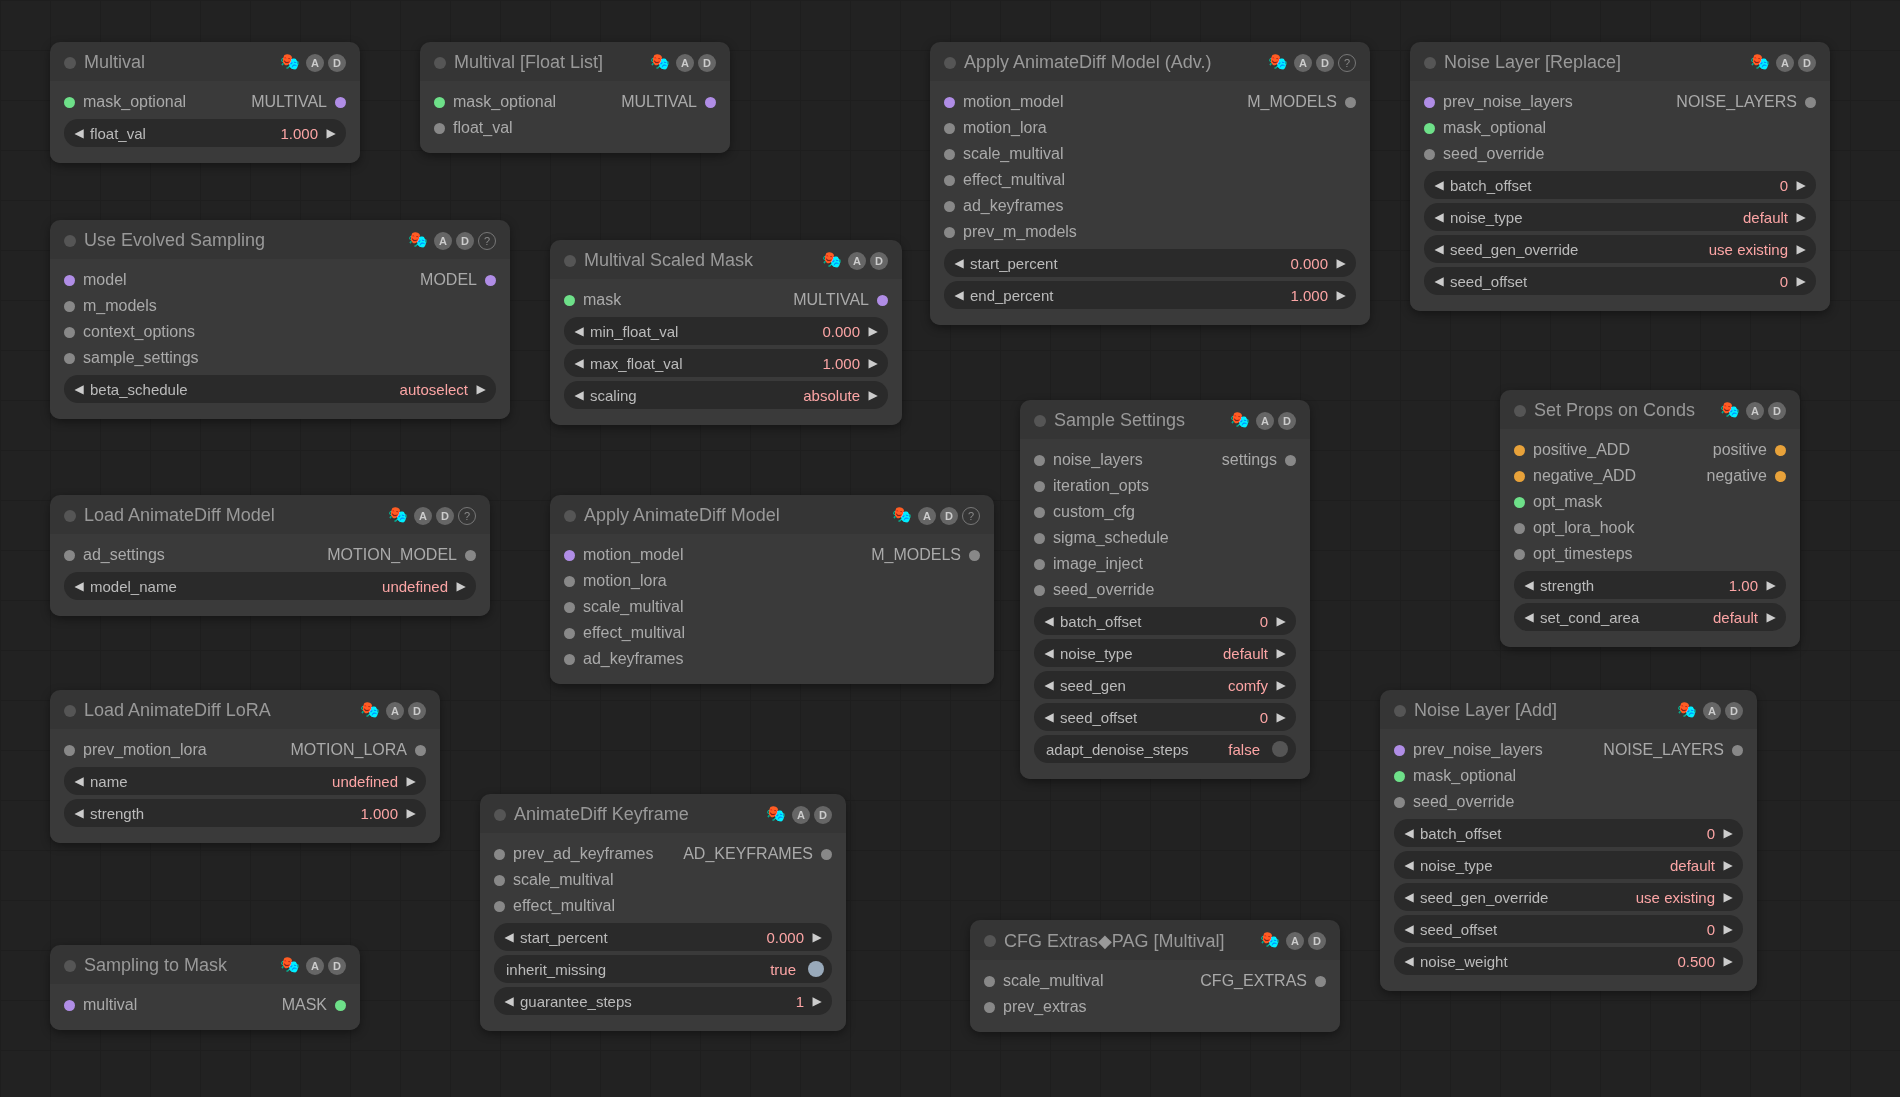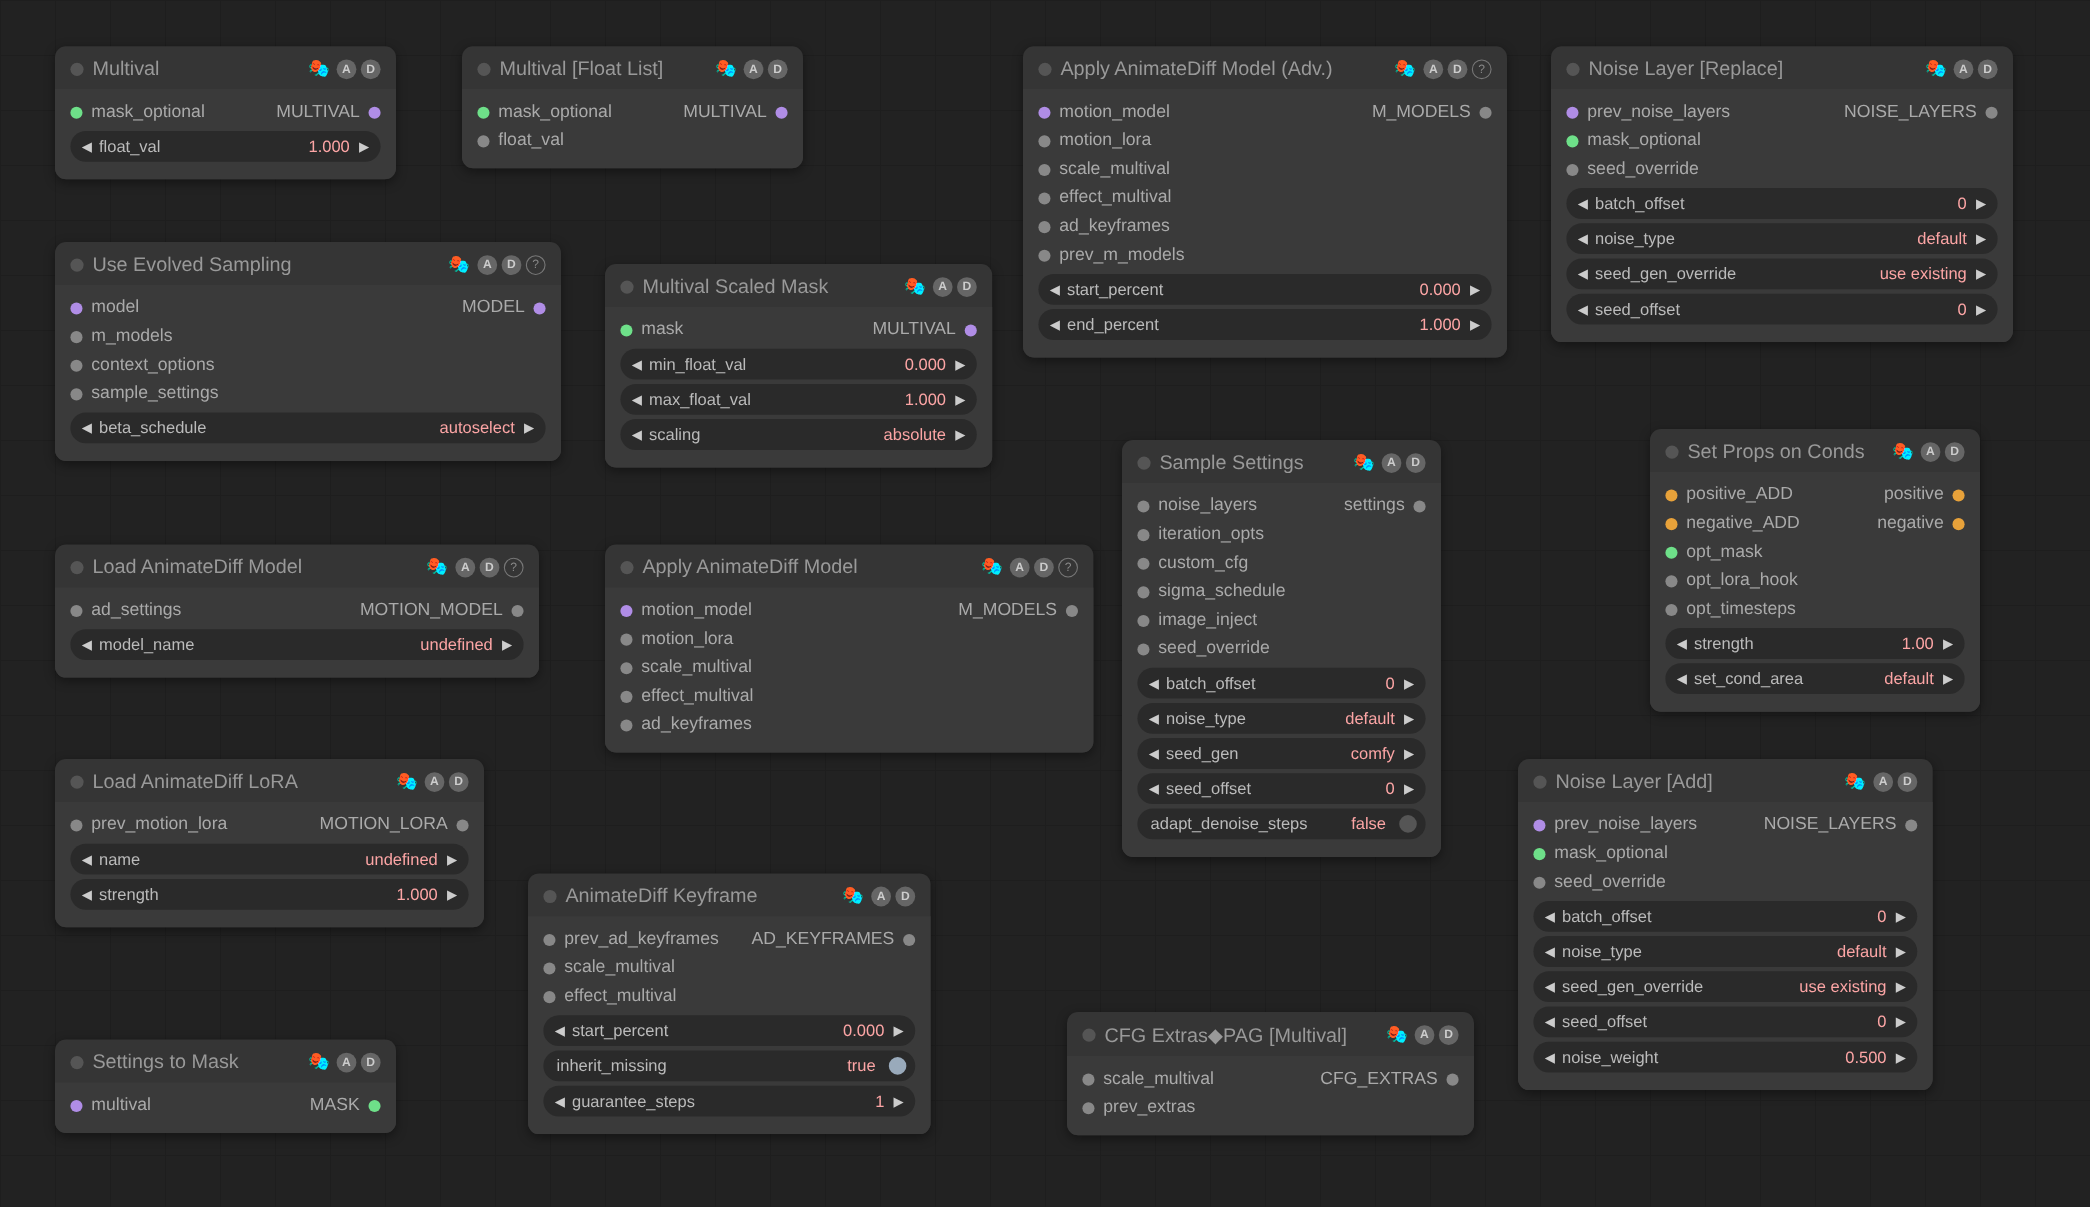--- a/index.html
+++ b/index.html
@@ -722,21 +722,21 @@
           <span class="arrow">◀</span>
           <span class="wlabel">guarantee_steps</span>
           <span class="wvalue">1</span>
           <span class="arrow">▶</span>
         </div>
       </div>
     </div>
     <div class="node" style="left:50px;top:945px;width:310px;">
       <div class="node-title">
         <span class="title-dot"></span>
-        <span class="title-text">Settings to Mask</span>
+        <span class="title-text">Sampling to Mask</span>
         <span class="title-icons">
           <span class="mask-icon"></span>
           <span class="badge">A</span>
           <span class="badge">D</span>
         </span>
       </div>
       <div class="node-body">
         <div class="row">
           <span class="port-label">
             <span class="port purple"></span>

